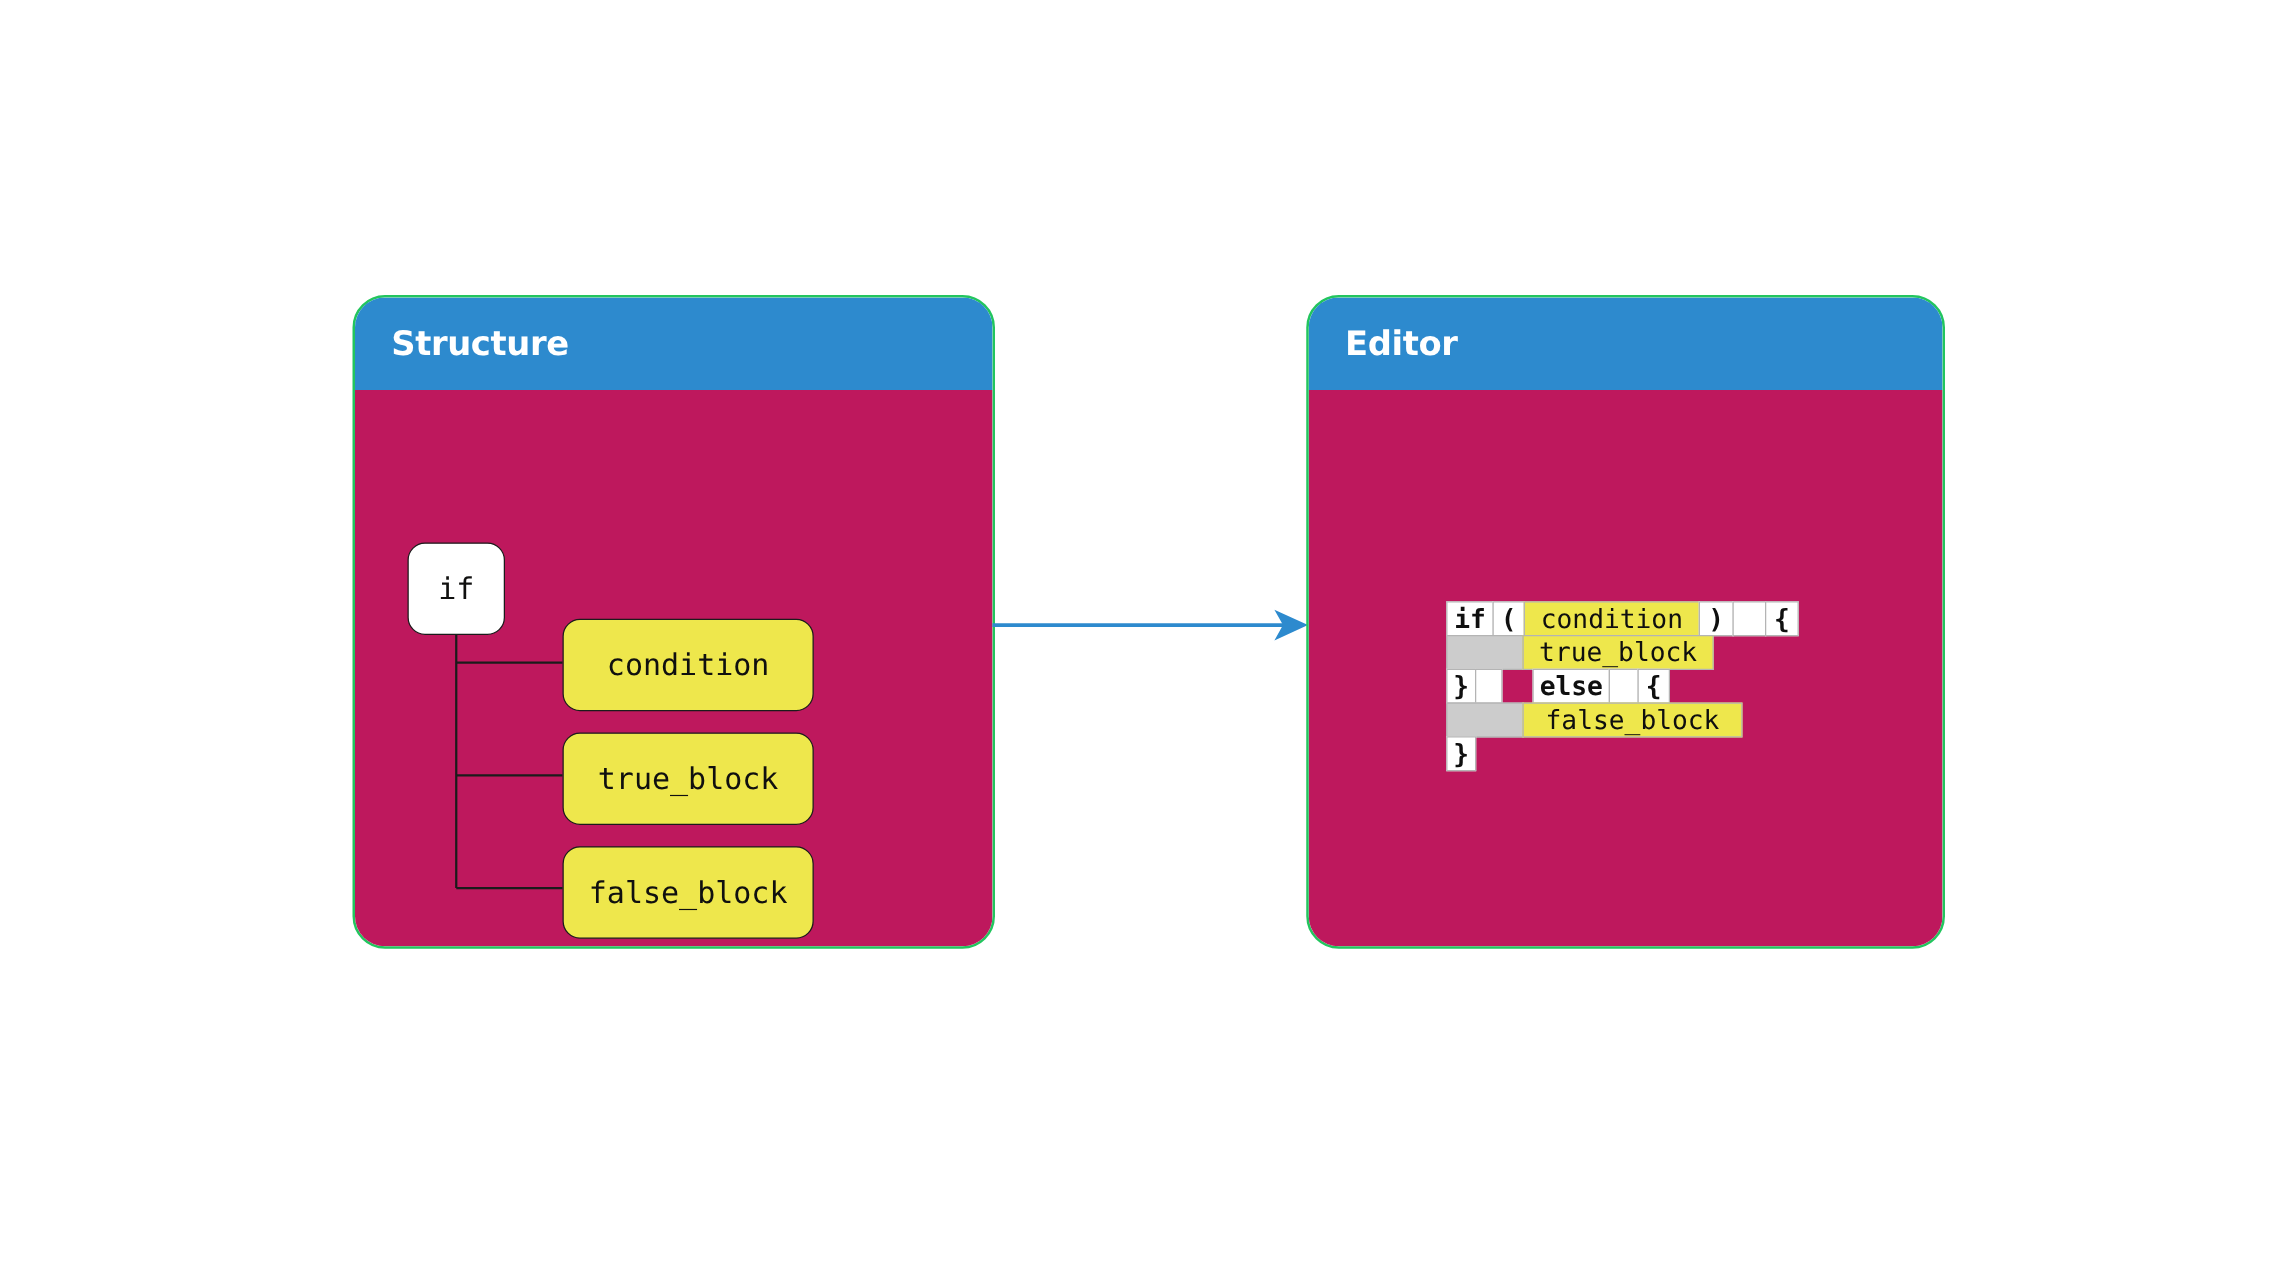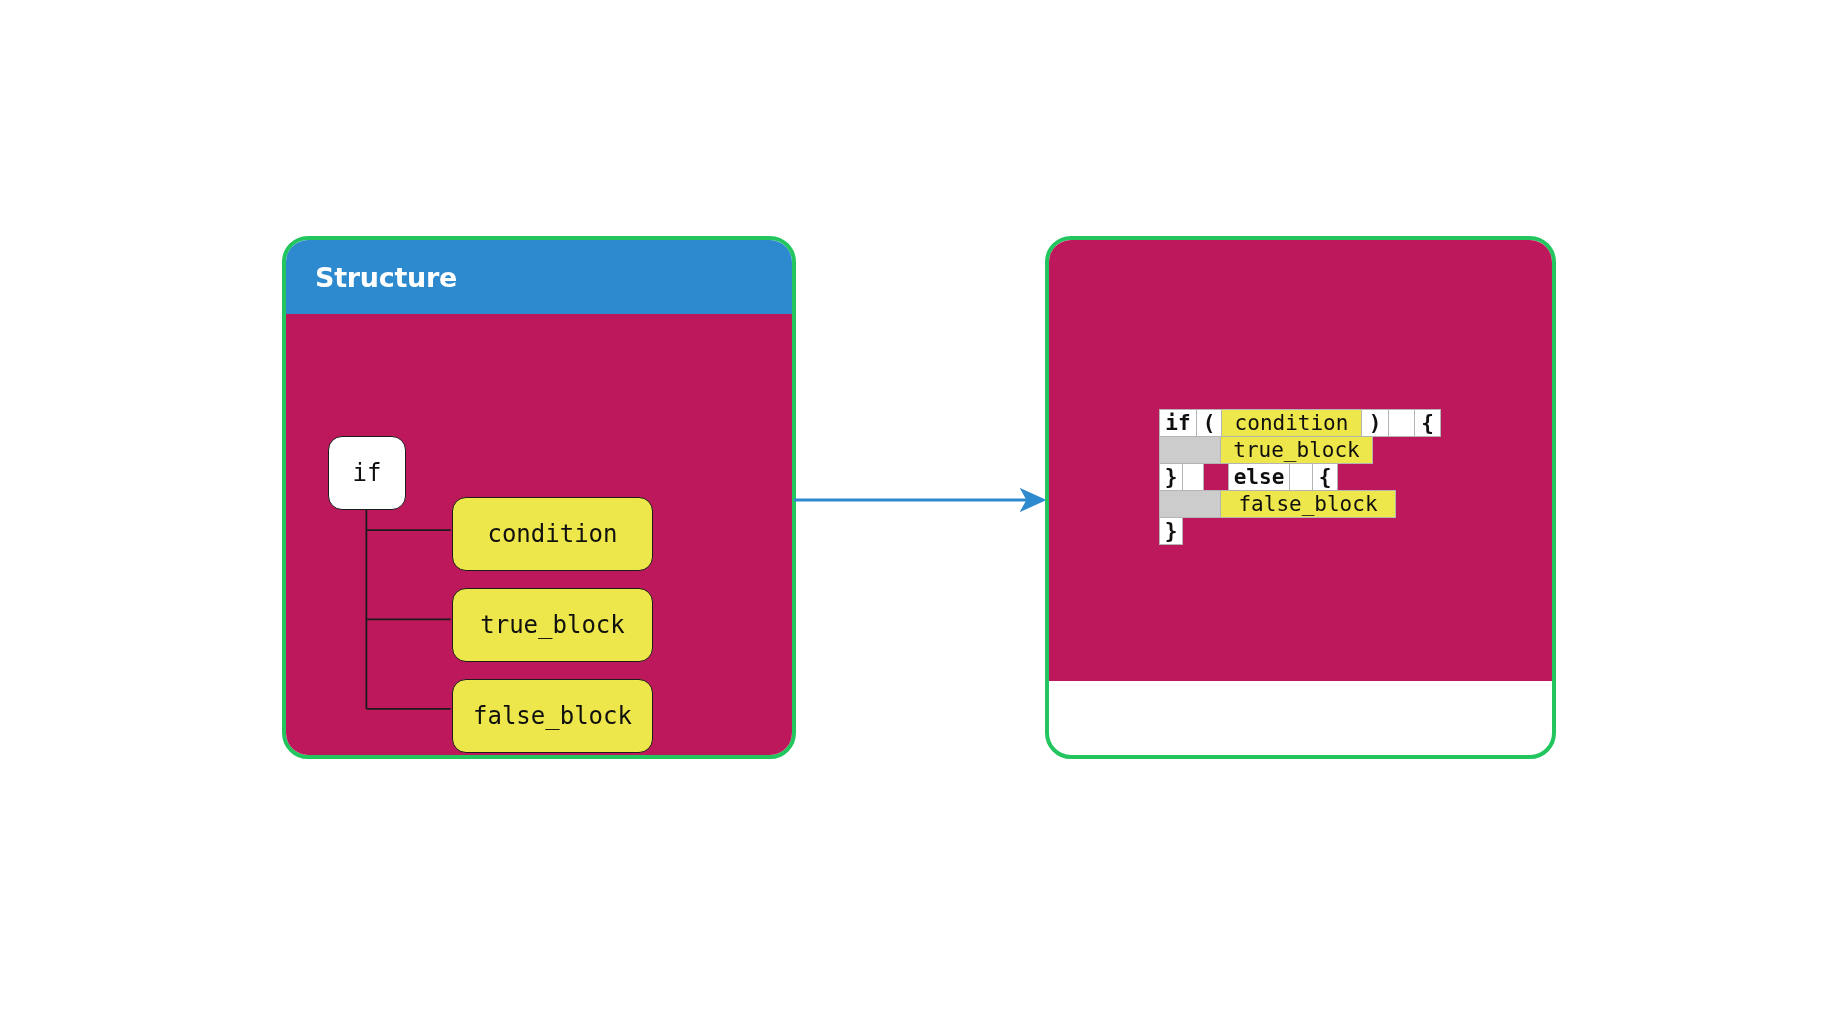--- a/index.html
+++ b/index.html
@@ -21,21 +21,21 @@
     position: absolute;
     left: 0; top: 0;
     width: 1822px;
     height: 1025px;
   }
 
   
   .panel {
     position: absolute;
     background: #ffffff;
-    border: 4px solid #22c55e;
+    border: 2px solid #22c55e;
     border-radius: 26px;
     box-sizing: border-box;
     overflow: hidden;
   }
   .panel-header {
     height: 74px;
     background: #2d8ace;
     display: flex;
     align-items: center;
     box-sizing: border-box;
@@ -185,20 +185,23 @@
   <svg id="flow-arrow" viewBox="0 0 290 60">
     <defs>
       <marker id="arrowhead" markerWidth="9" markerHeight="9" refX="7.5" refY="4.5" orient="auto" markerUnits="strokeWidth">
         <path d="M 0 0.4 L 9 4.5 L 0 8.6 L 2.3 4.5 Z" fill="#2d8ace"></path>
       </marker>
     </defs>
     <line x1="14" y1="30" x2="262" y2="30" stroke="#2d8ace" stroke-width="3" marker-end="url(#arrowhead)"></line>
   </svg>
 
   <div class="panel" id="editor-panel">
+    <div class="panel-header">
+      <span class="panel-title">Editor</span>
+    </div>
     <div class="panel-body">
       <div class="code-grid" id="code-grid">
           <div class="code-line">
             <div class="tok tok-kw" style="width: 38px;">if</div>
             <div class="tok tok-punct" style="width: 26px;">(</div>
             <div class="tok tok-slot" style="width: 141px;">condition</div>
             <div class="tok tok-punct" style="width: 28px;">)</div>
             <div class="tok tok-gap" style="width: 27px;"> </div>
             <div class="tok tok-punct" style="width: 27px;">{</div>
           </div>

